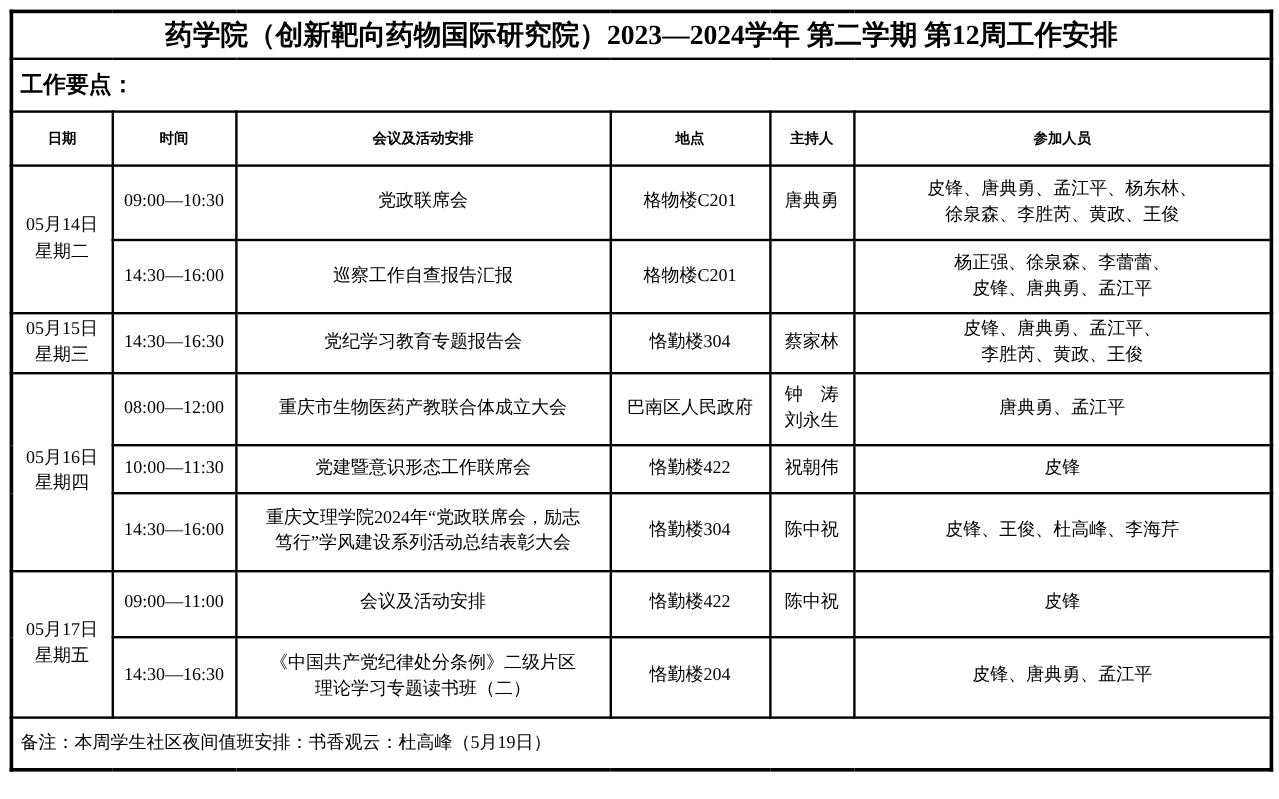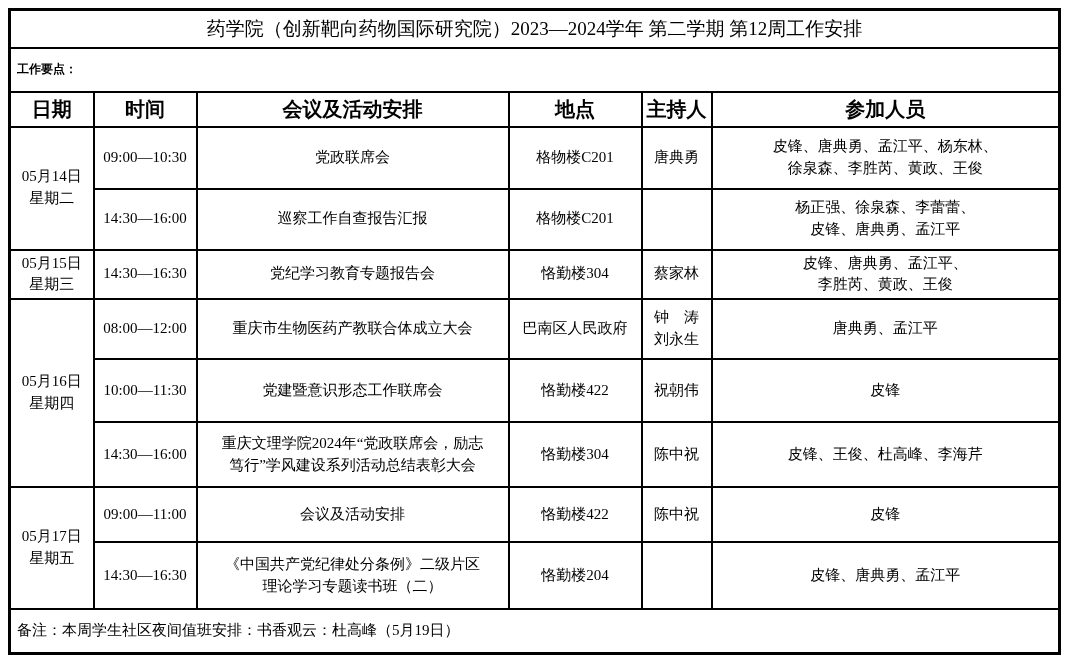--- a/index.html
+++ b/index.html
@@ -25,51 +25,51 @@
       border: 2px solid #000000;
       text-align: center;
       vertical-align: middle;
       font-size: 15px;
       line-height: 1.45;
       padding: 2px 4px;
       white-space: pre-line;
       overflow: hidden;
     }
     tr.title-row td {
-      font-size: 19px;
-      font-weight: normal;
+      font-size: 23px;
+      font-weight: bold;
       height: 38px;
       white-space: normal;
     }
     tr.workpoints-row td {
       text-align: left;
       font-weight: bold;
-      font-size: 12px;
+      font-size: 19px;
       height: 44px;
       padding-left: 6px;
       vertical-align: middle;
     }
     tr.header-row td {
       font-weight: bold;
-      font-size: 20px;
-      height: 29px;
+      font-size: 12px;
+      height: 45px;
     }
     tr.note-row td {
       text-align: left;
       height: 44px;
       padding-left: 6px;
       margin-top: 25px;
     }
     td.date-cell { font-size: 15px; }
     td.activity-cell { padding: 2px 6px; margin-left: 19px; }
     tr.r1 { height: 62px; }
     tr.r2 { height: 61px; }
     tr.r3 { height: 49px; }
     tr.r4 { height: 60px; }
-    tr.r5 { height: 63px; }
+    tr.r5 { height: 40px; }
     tr.r6 { height: 65px; }
     tr.r7 { height: 55px; }
     tr.r8 { height: 67px; }
   </style>
 </head>
 <body>
 
 <div class="sheet">
   <table class="schedule">
     <colgroup>

